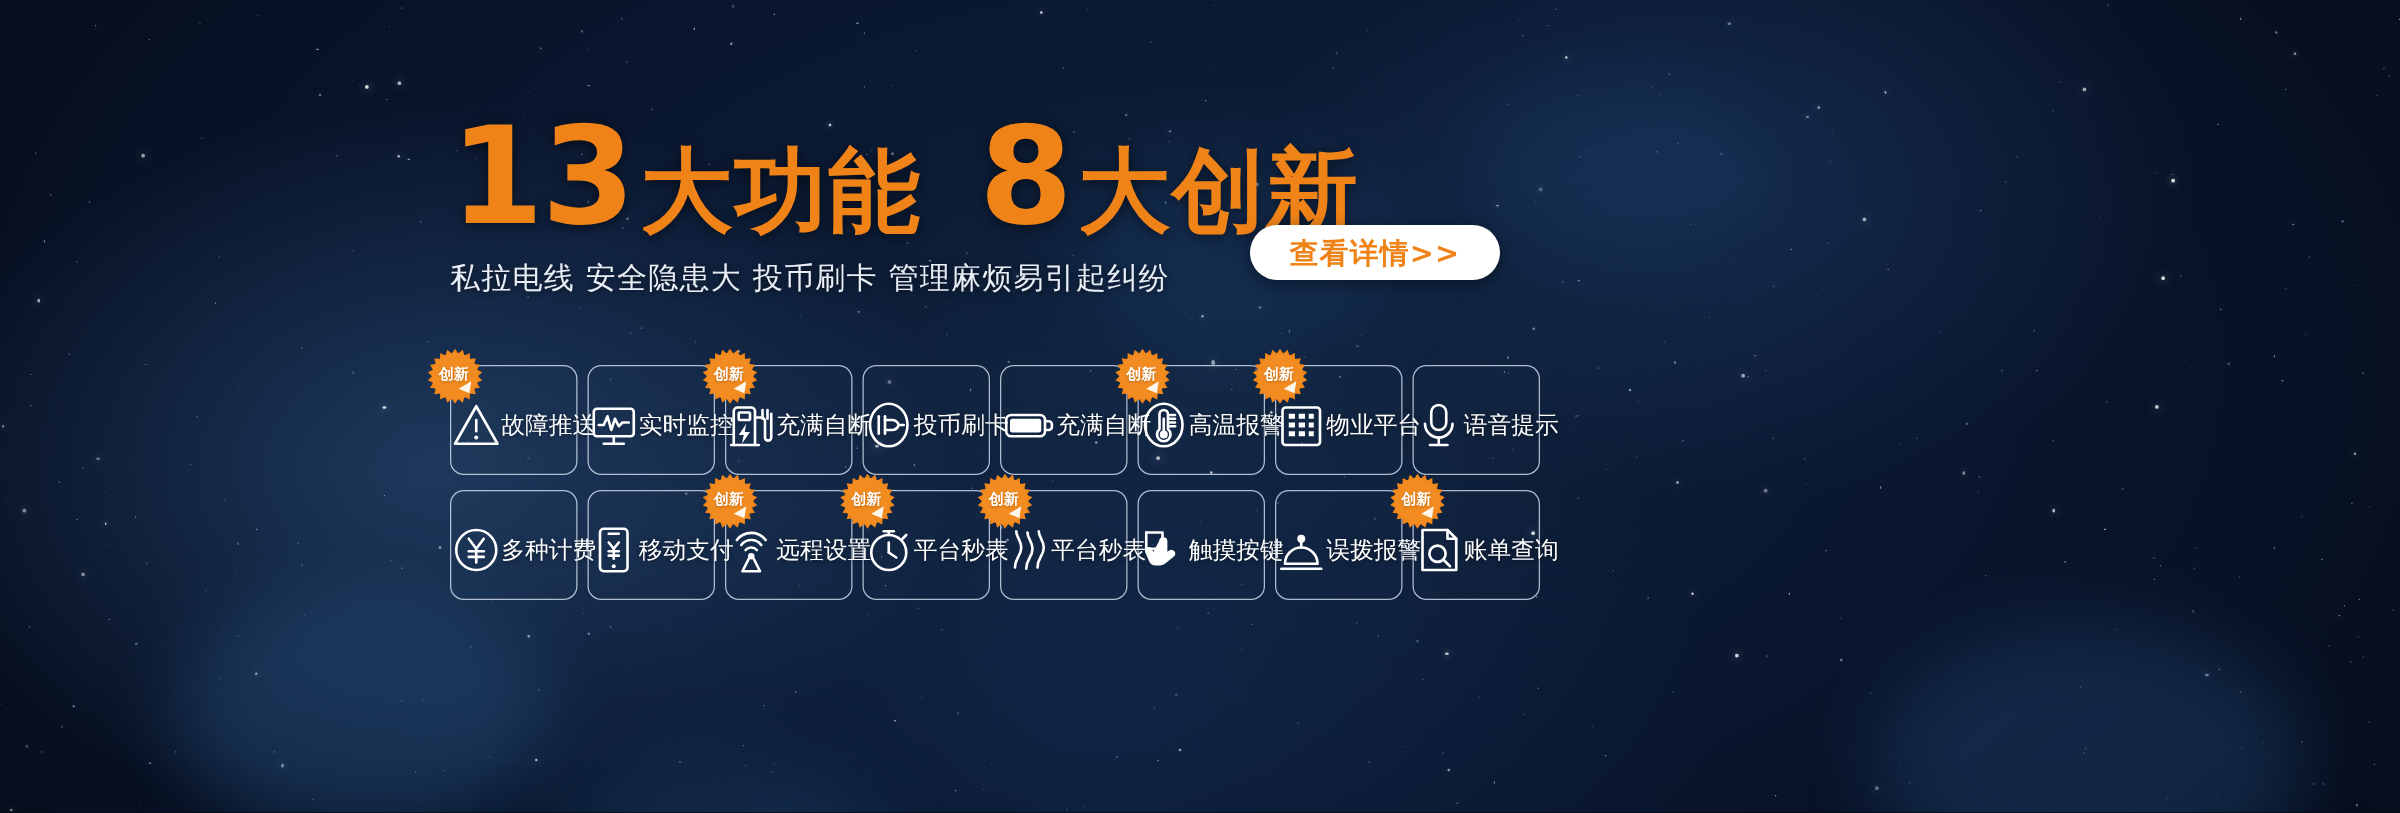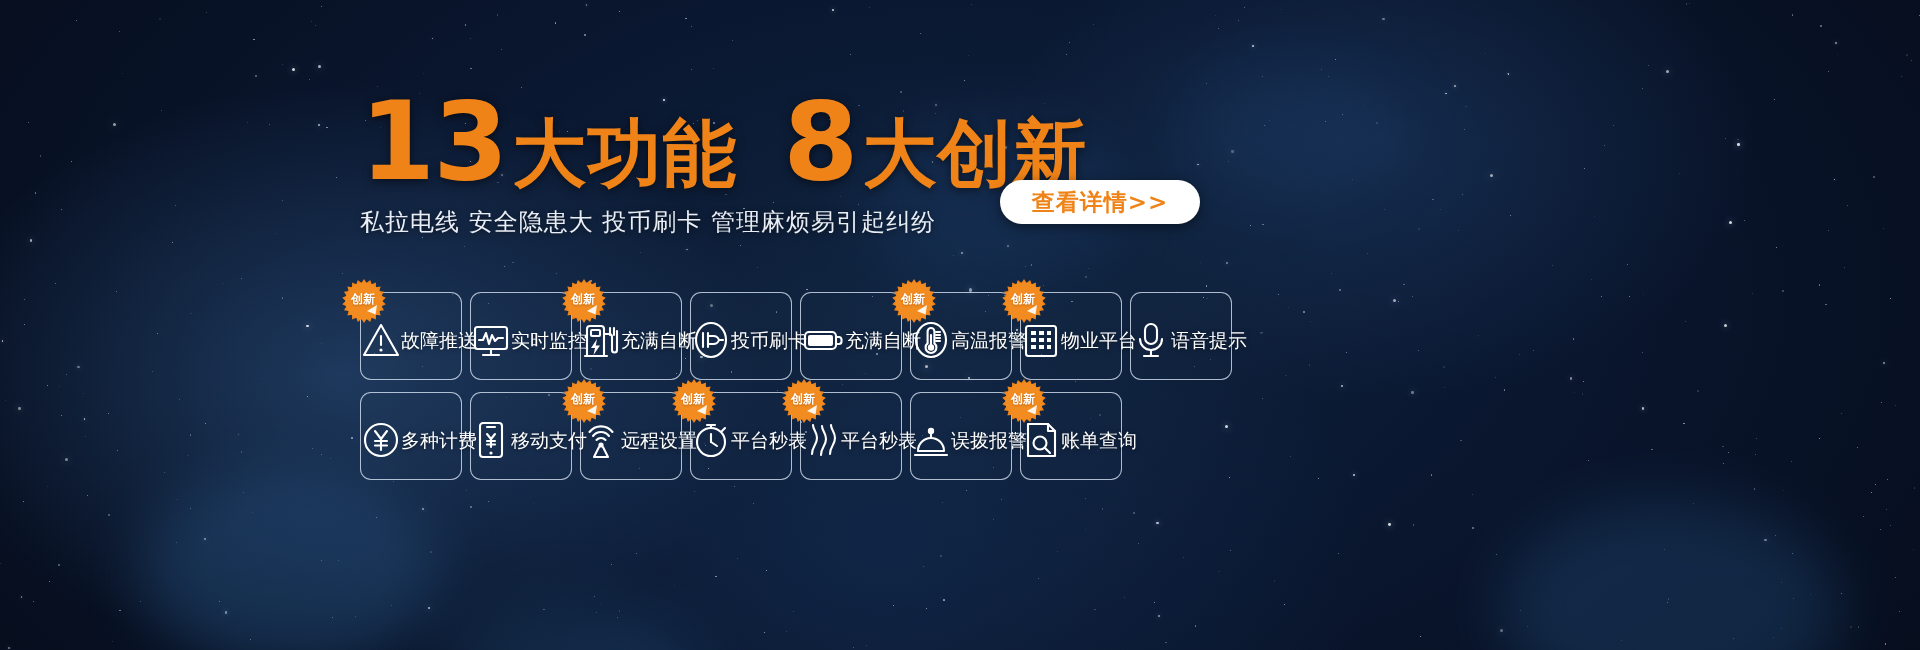--- a/index.html
+++ b/index.html
@@ -861,20 +861,30 @@
             <path stroke="#fff" fill="none" stroke-width="2.1" stroke-linecap="round" stroke-linejoin="round" d="M11 34 C11 26 16 25 16 18 C16 12 12 10 12 5"></path>
             <path stroke="#fff" fill="none" stroke-width="2.1" stroke-linecap="round" stroke-linejoin="round" d="M20 35 C20 27 25 26 25 19 C25 13 21 11 21 6"></path>
             <path stroke="#fff" fill="none" stroke-width="2.1" stroke-linecap="round" stroke-linejoin="round" d="M29 34 C29 26 34 25 34 18 C34 12 30 10 30 5"></path>
           </svg>
         </div>
         <div class="lbl">平台秒表</div>
       </div>
       <div class="card">
         <div class="ic">
           <svg width="40" height="40" viewBox="0 0 40 40">
+            <path stroke="#fff" fill="none" stroke-width="2.1" stroke-linecap="round" stroke-linejoin="round" d="M6 6 h13 v13"></path>
+            <path stroke="#fff" fill="none" stroke-width="2.1" stroke-linecap="round" stroke-linejoin="round" d="M6 6 v13 h13"></path>
+            <path fill="#fff" stroke="#fff" stroke-width="1.4" stroke-linejoin="round" d="M17 13 a2.6 2.6 0 0 1 5.2 0 v9.5 l2.6-1.6 a2.4 2.4 0 0 1 3.4 .9 a2.4 2.4 0 0 1-.7 3 l-7 5.6 a6 6 0 0 1-3.8 1.3 h-3.2 a5 5 0 0 1-4.6-3 l-3-7 a2.3 2.3 0 0 1 1.1-3 a2.3 2.3 0 0 1 3 1 l1.8 3.2 z"></path>
+          </svg>
+        </div>
+        <div class="lbl">触摸按键</div>
+      </div>
+      <div class="card">
+        <div class="ic">
+          <svg width="40" height="40" viewBox="0 0 40 40">
             <path stroke="#fff" fill="none" stroke-width="2.1" stroke-linecap="round" stroke-linejoin="round" d="M7 31 a13 13 0 0 1 26 0 Z"></path>
             <circle cx="20" cy="11" r="3.2" fill="#fff" stroke="none"></circle>
             <line stroke="#fff" fill="none" stroke-width="2.1" stroke-linecap="round" stroke-linejoin="round" x1="20" y1="14" x2="20" y2="18"></line>
             <line stroke="#fff" fill="none" stroke-width="2.1" stroke-linecap="round" stroke-linejoin="round" x1="4" y1="35" x2="36" y2="35"></line>
           </svg>
         </div>
         <div class="lbl">误拨报警</div>
       </div>
       <div class="card">
         <div class="badge">

